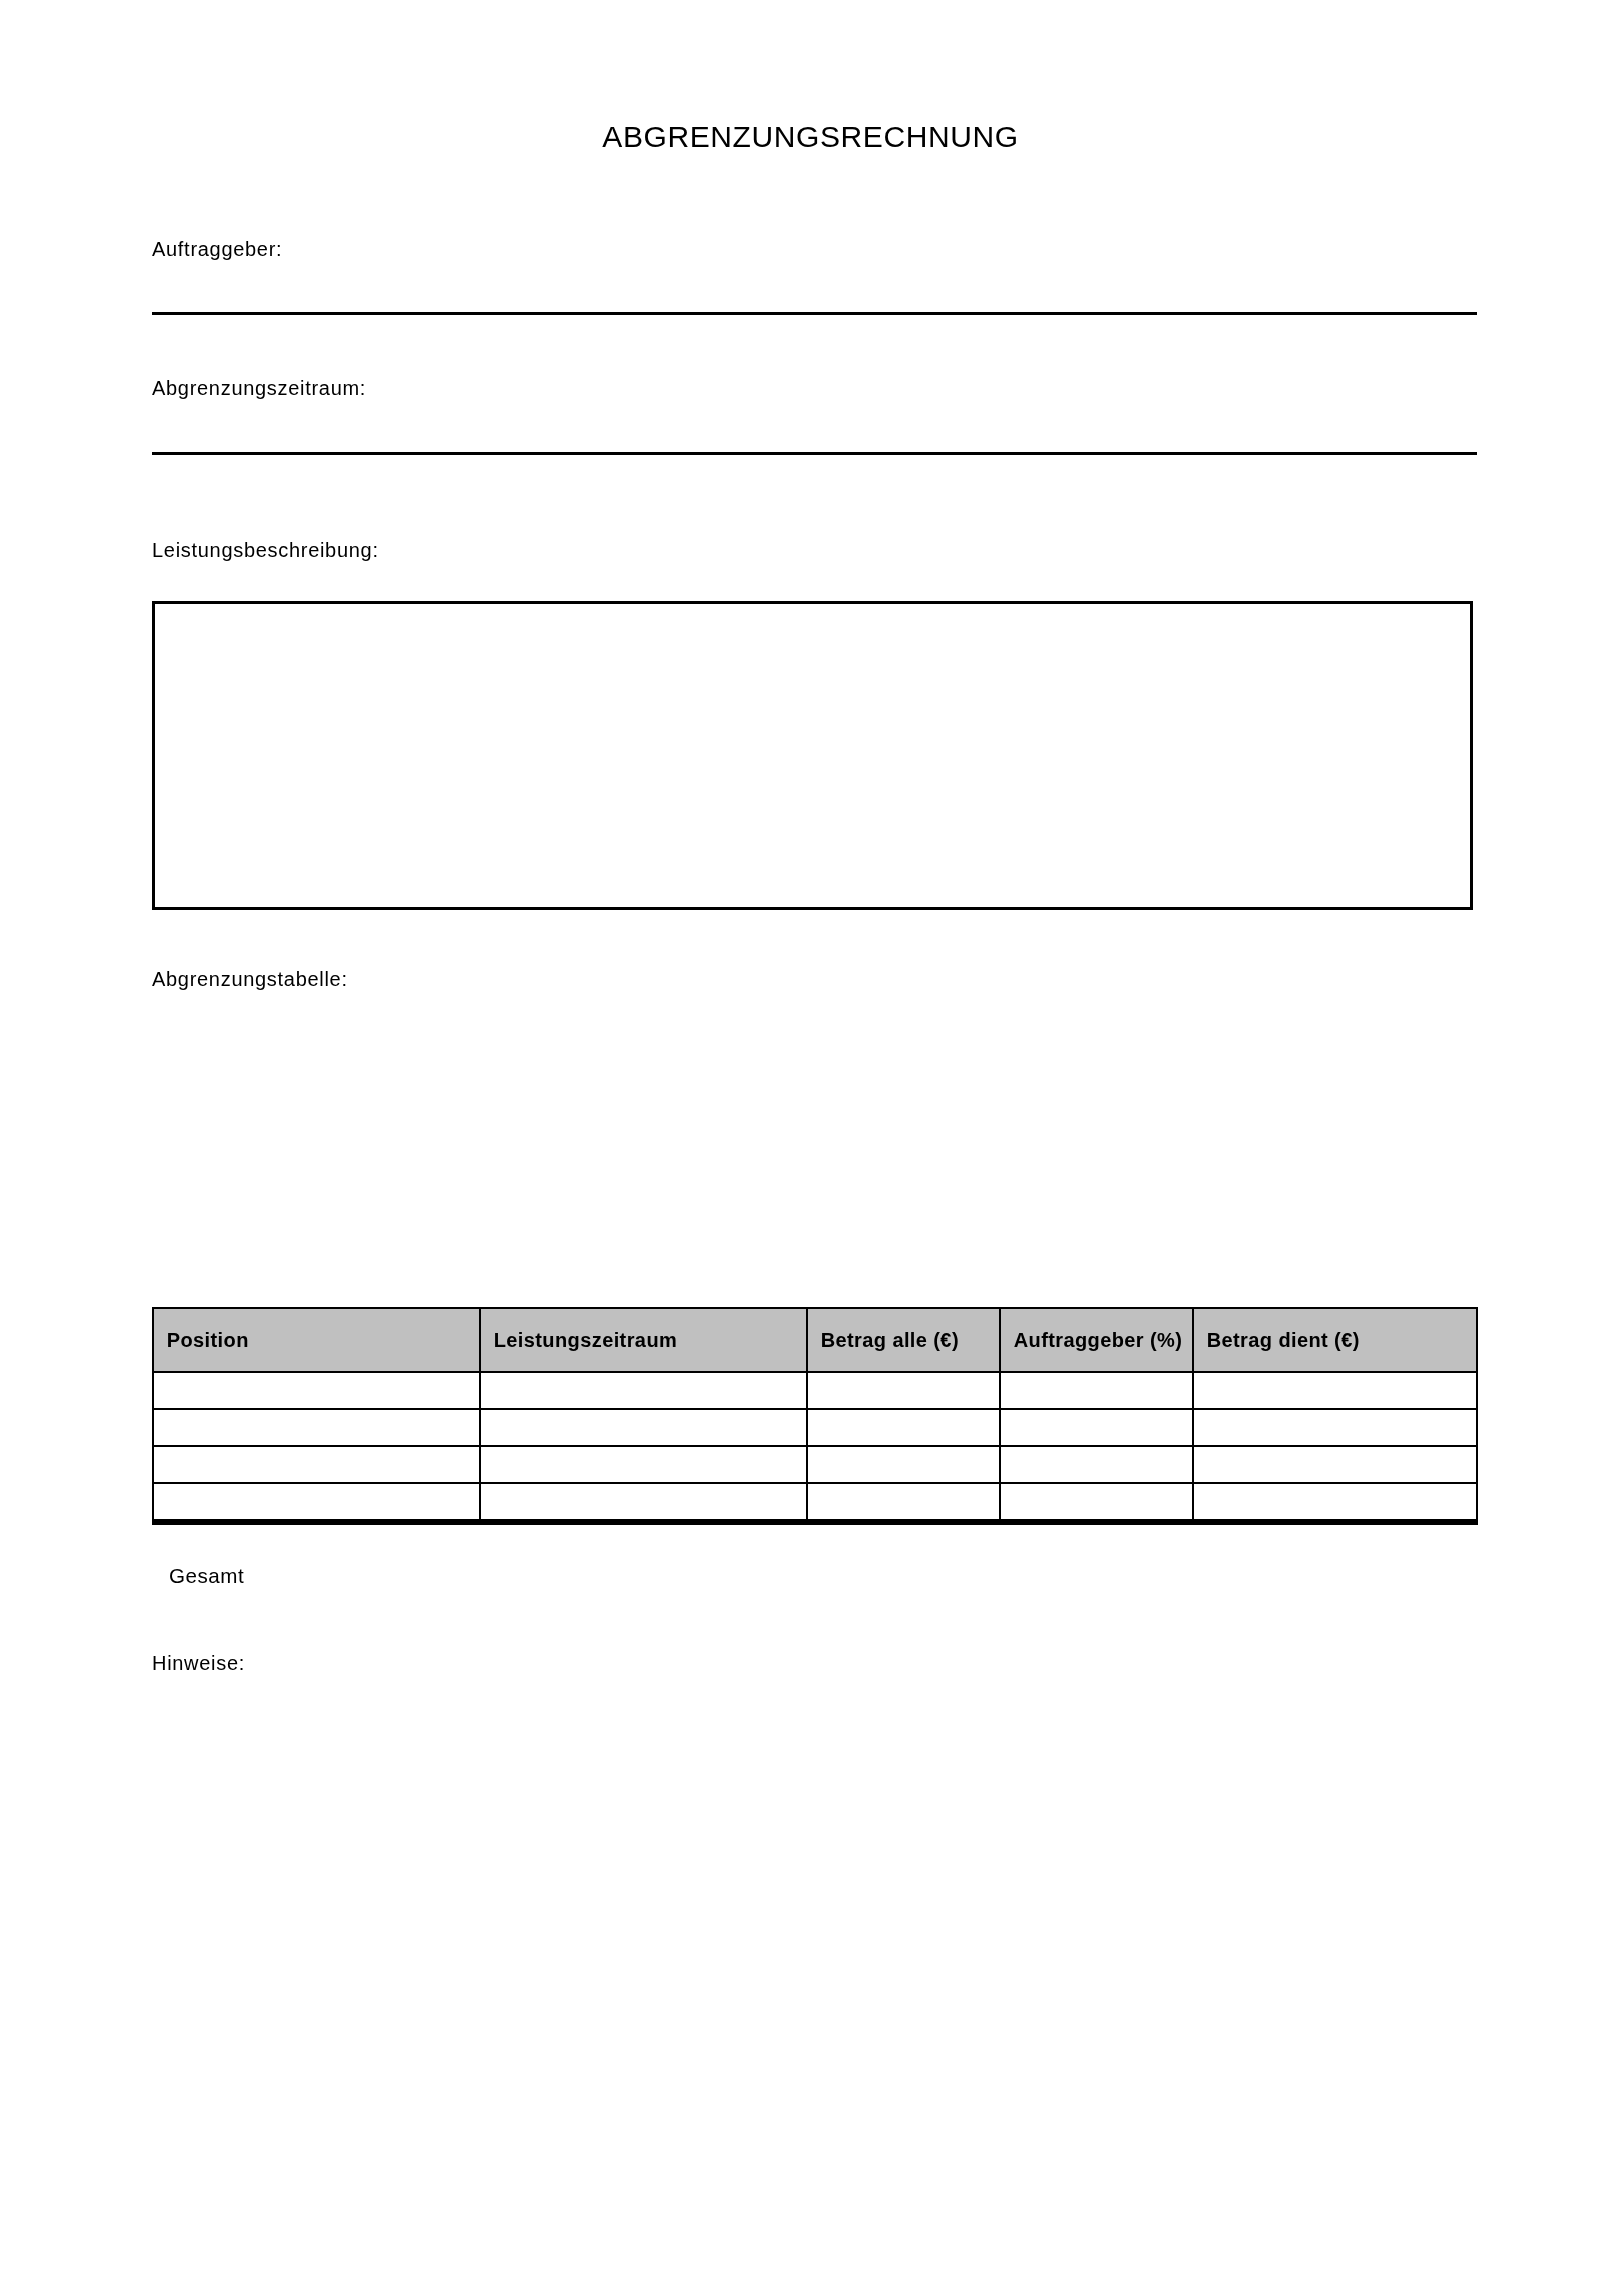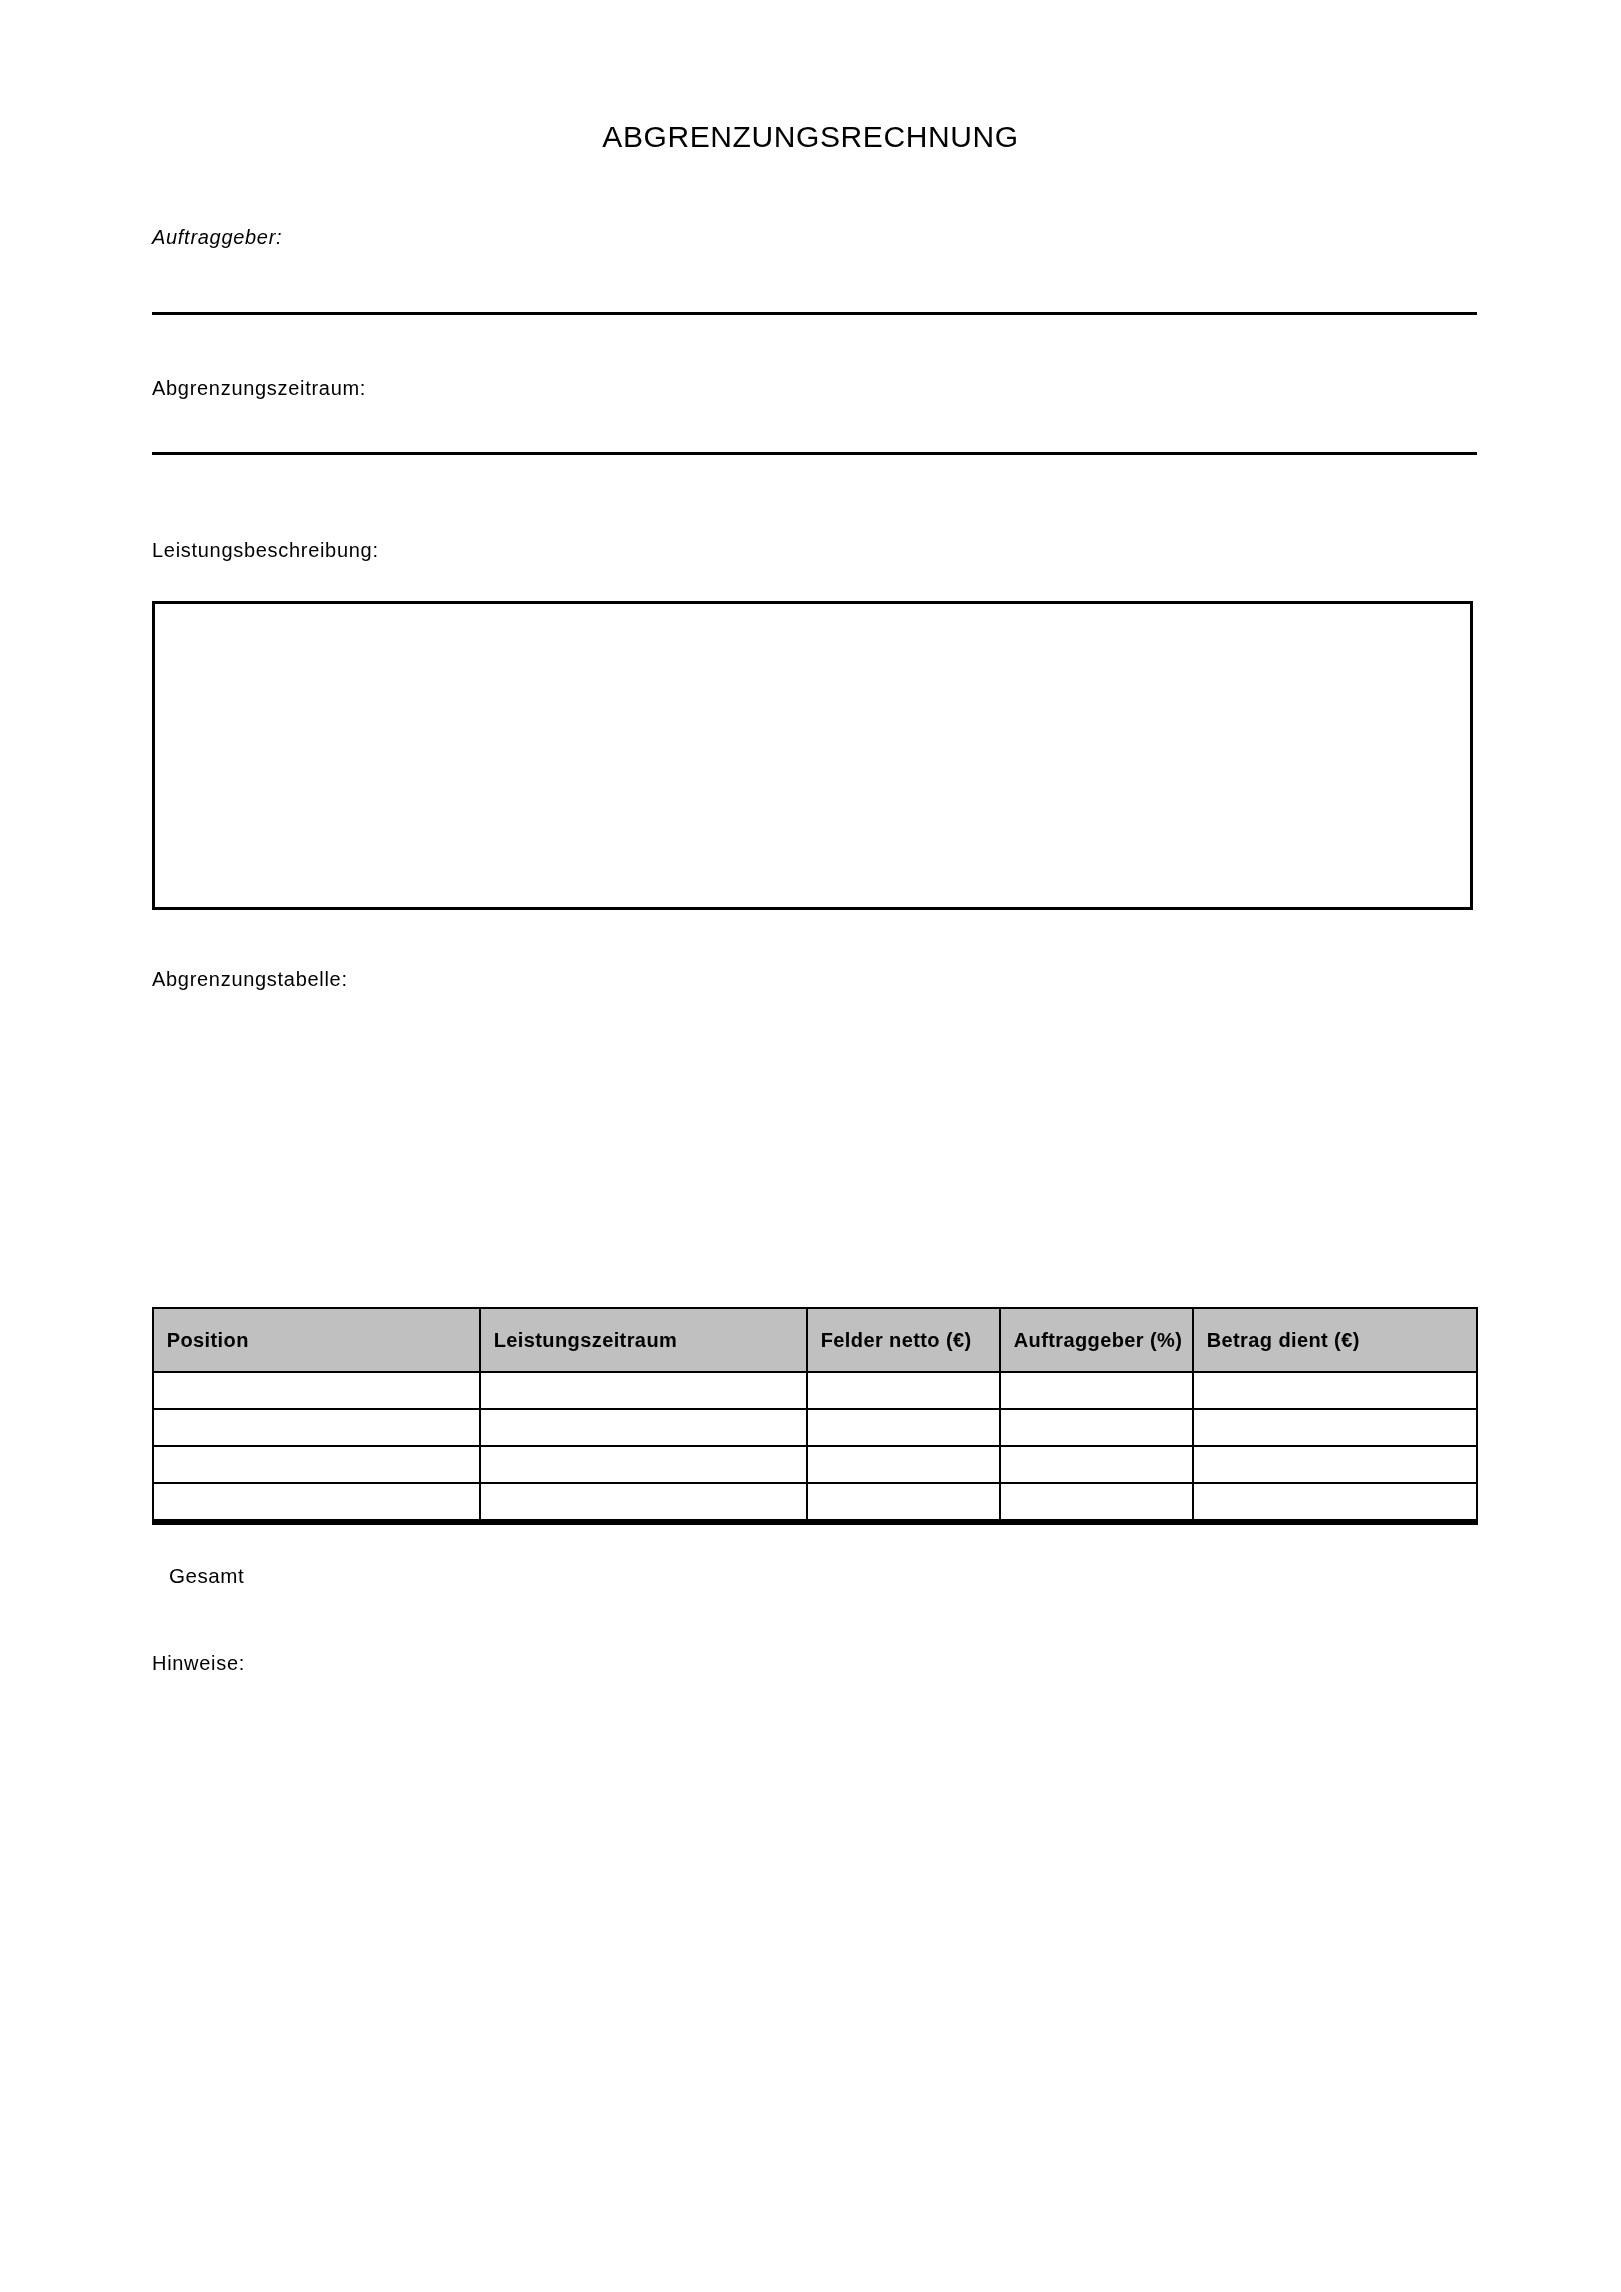--- a/index.html
+++ b/index.html
@@ -35,21 +35,21 @@
 
   
   .field-label {
     position: absolute;
     left: 152px;
     font-size: 20px;
     letter-spacing: 0.7px;
     color: #000;
     white-space: nowrap;
   }
-  .label-auftraggeber   { top: 226px; font-style: italic; }
+  .label-auftraggeber   { top: 238px; }
   .label-zeitraum       { top: 377px; }
   .label-beschreibung   { top: 539px; }
   .label-tabelle        { top: 968px; }
 
   
   .fill-rule {
     position: absolute;
     left: 152px;
     width: 1325px;
     height: 0;
@@ -183,21 +183,21 @@
       </colgroup>
       <thead>
         <tr>
           <th>
             <span class="th-text">Position</span>
           </th>
           <th>
             <span class="th-text">Leistungszeitraum</span>
           </th>
           <th>
-            <span class="th-text">Felder netto (€)</span>
+            <span class="th-text">Betrag alle (€)</span>
           </th>
           <th>
             <span class="th-text">Auftraggeber (%)</span>
           </th>
           <th>
             <span class="th-text">Betrag dient (€)</span>
           </th>
         </tr>
       </thead>
       <tbody>

